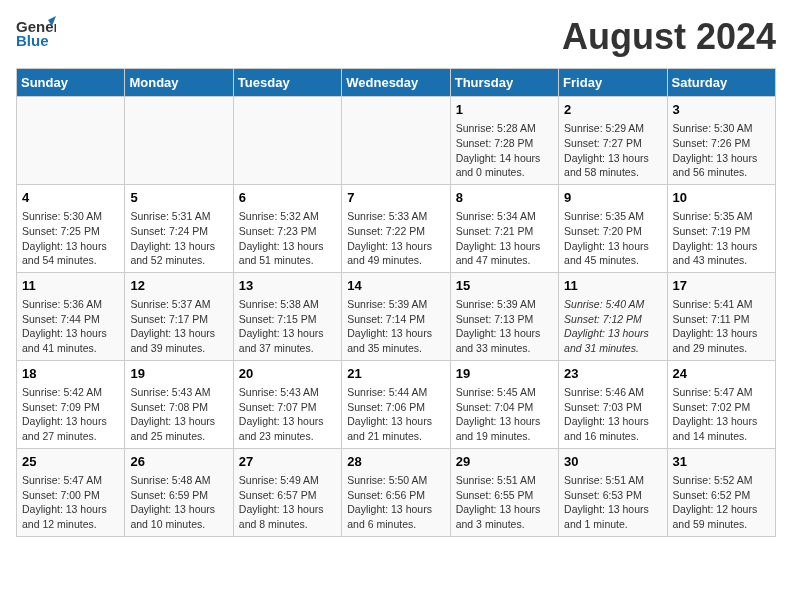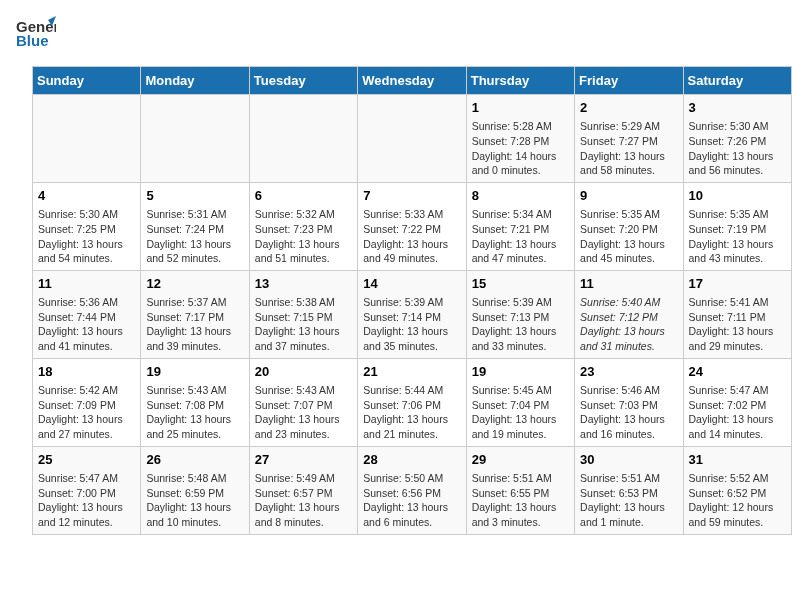--- a/index.html
+++ b/index.html
@@ -21,21 +21,20 @@
       align-items: center;
       gap: 4px;
     }
     .title-block { text-align: right; }
     .main-title { font-size: 36px; font-weight: bold; color: #333; }
     .sub-title { font-size: 16px; color: #555; }
 
     table {
       width: 100%;
       border-collapse: collapse;
-      margin-left: 16px;
     }
     thead tr {
       background-color: #1a6faf;
       color: #fff;
     }
     thead th {
       padding: 6px 4px;
       font-size: 13px;
       font-weight: bold;
       border: 1px solid #ccc;
@@ -74,20 +73,21 @@
   <div class="logo">
     <div>
       <svg width="40" height="36" viewBox="0 0 40 36">
         <text x="0" y="16" font-size="15" font-weight="bold" fill="#333">General</text>
         <text x="0" y="30" font-size="15" font-weight="bold" fill="#1a6faf">Blue</text>
         <polygon points="32,4 40,0 36,10" fill="#1a6faf"></polygon>
       </svg>
     </div>
   </div>
   <div class="title-block">
+    <div class="main-title">August 2024</div>
   </div>
 </div>
 
 <table>
   <thead>
     <tr>
     <th>Sunday</th>
         <th>Monday</th>
         <th>Tuesday</th>
         <th>Wednesday</th>

